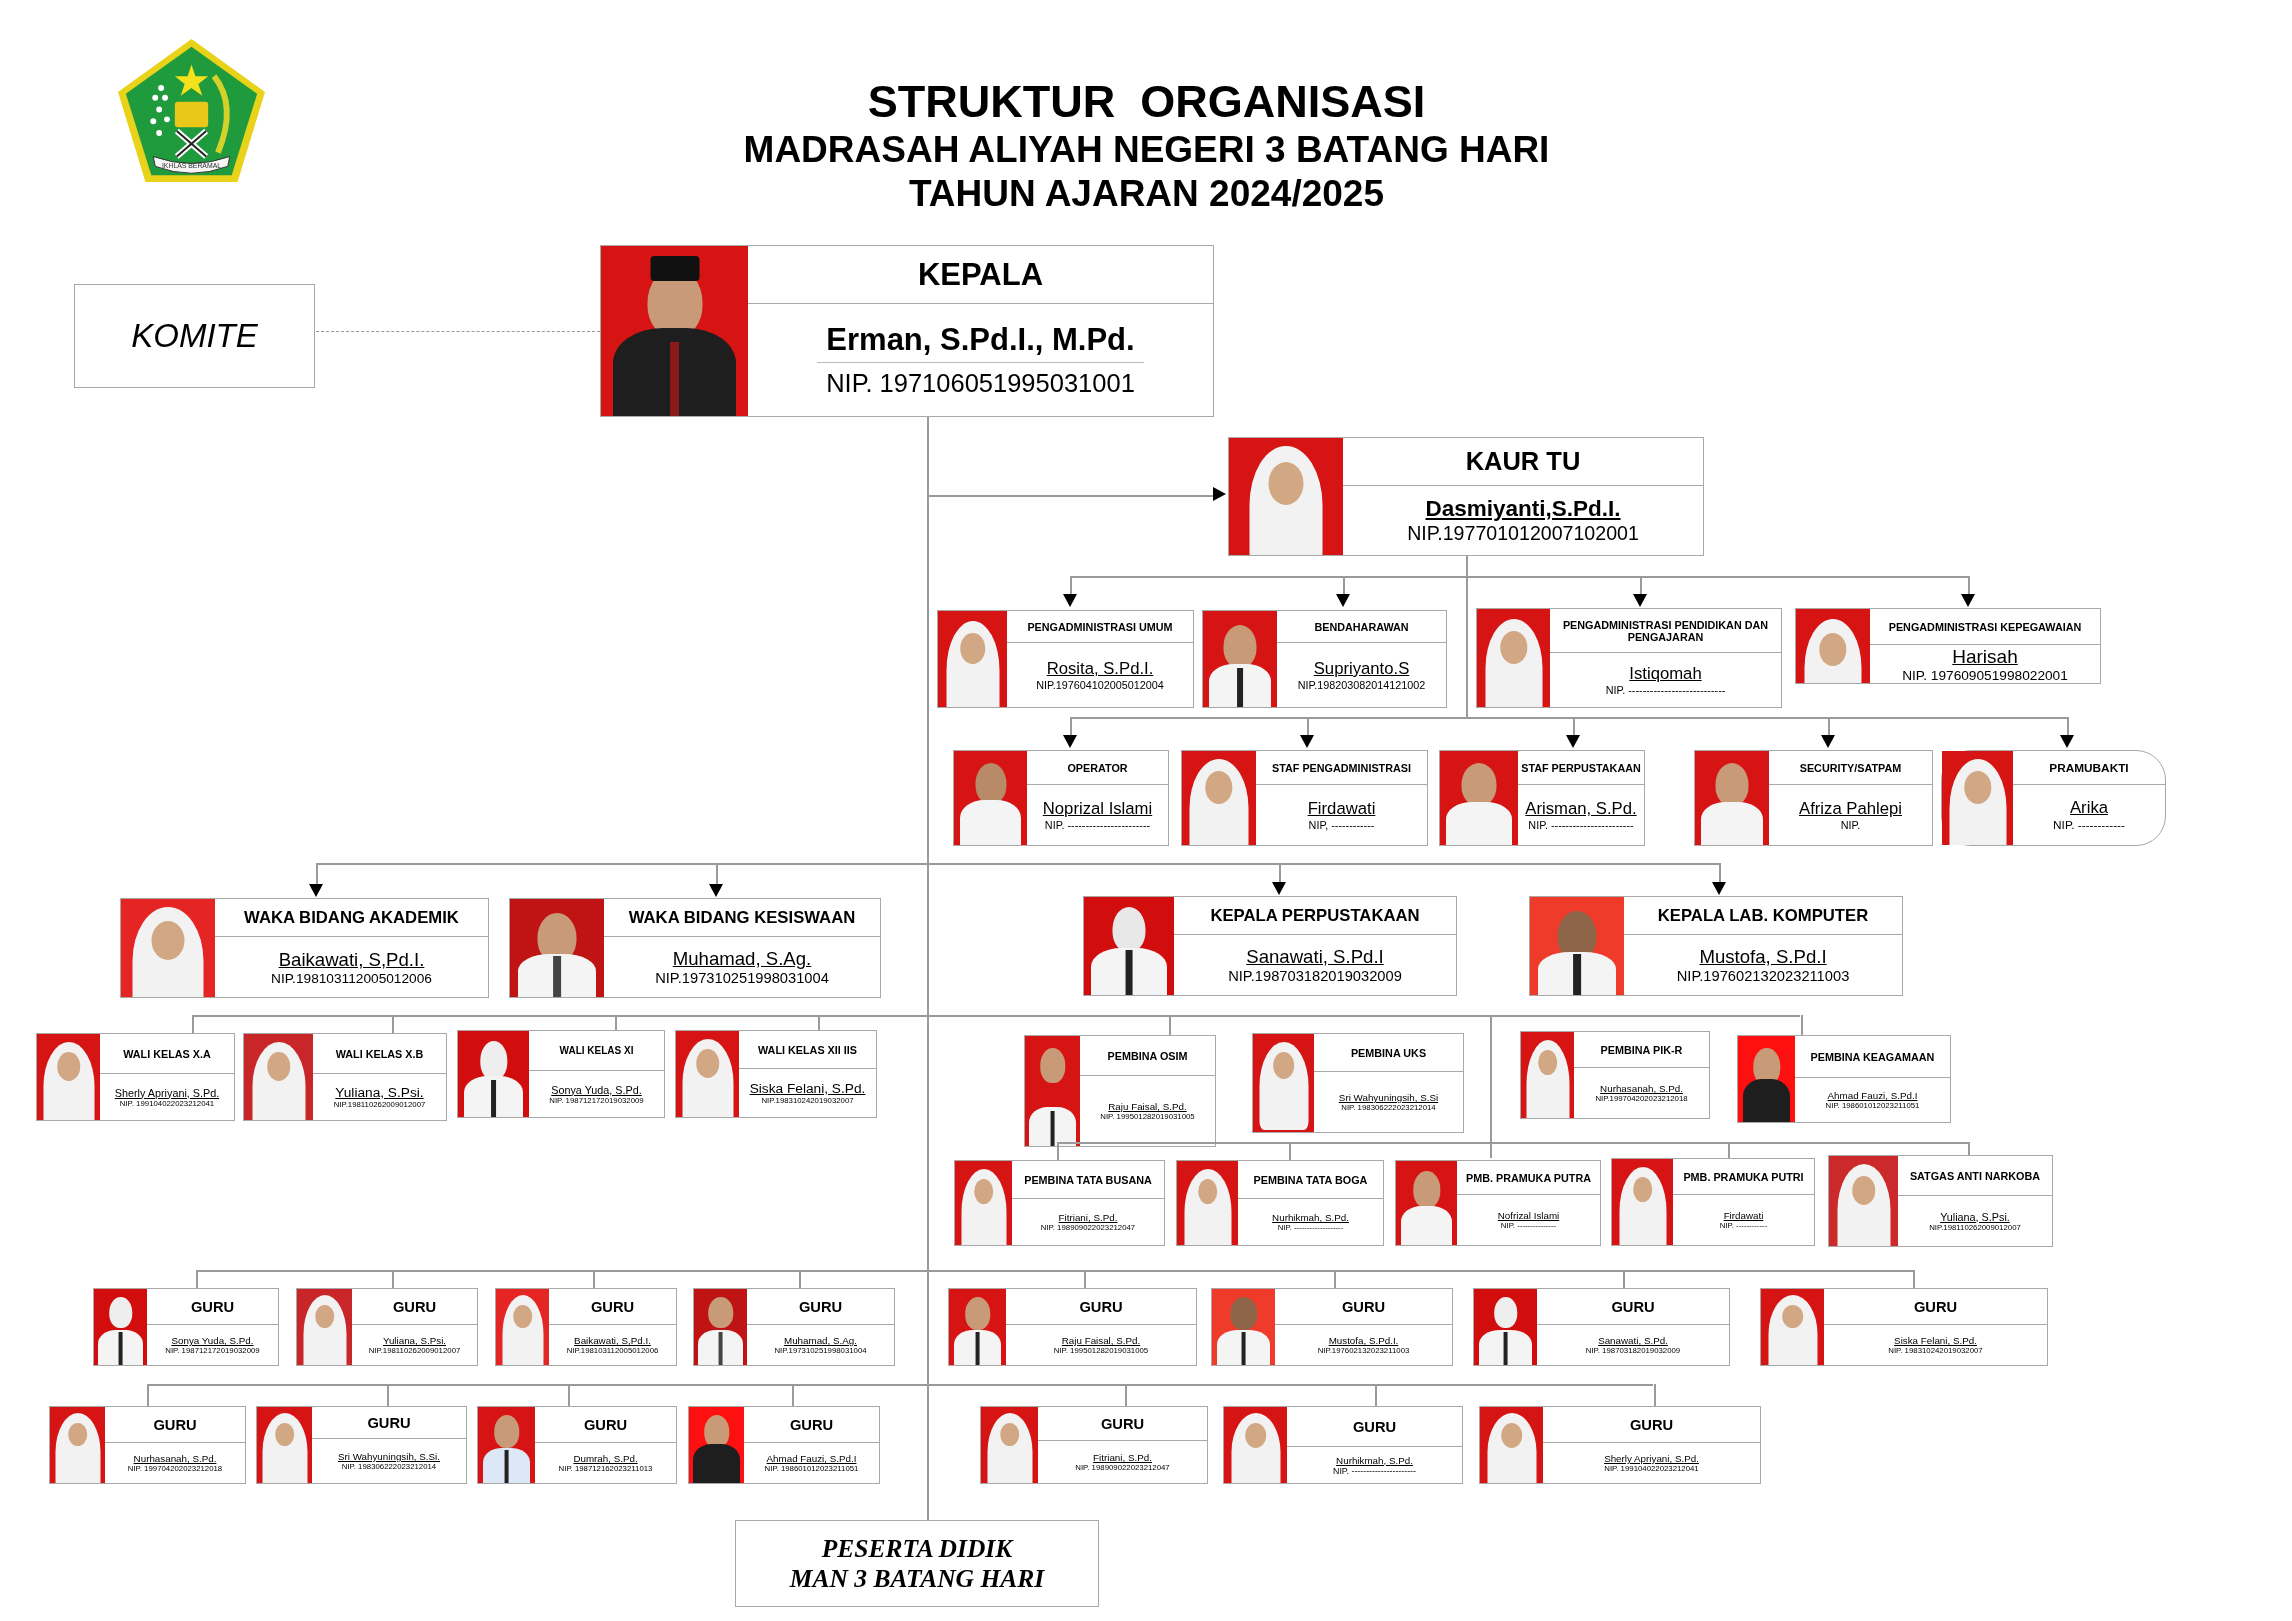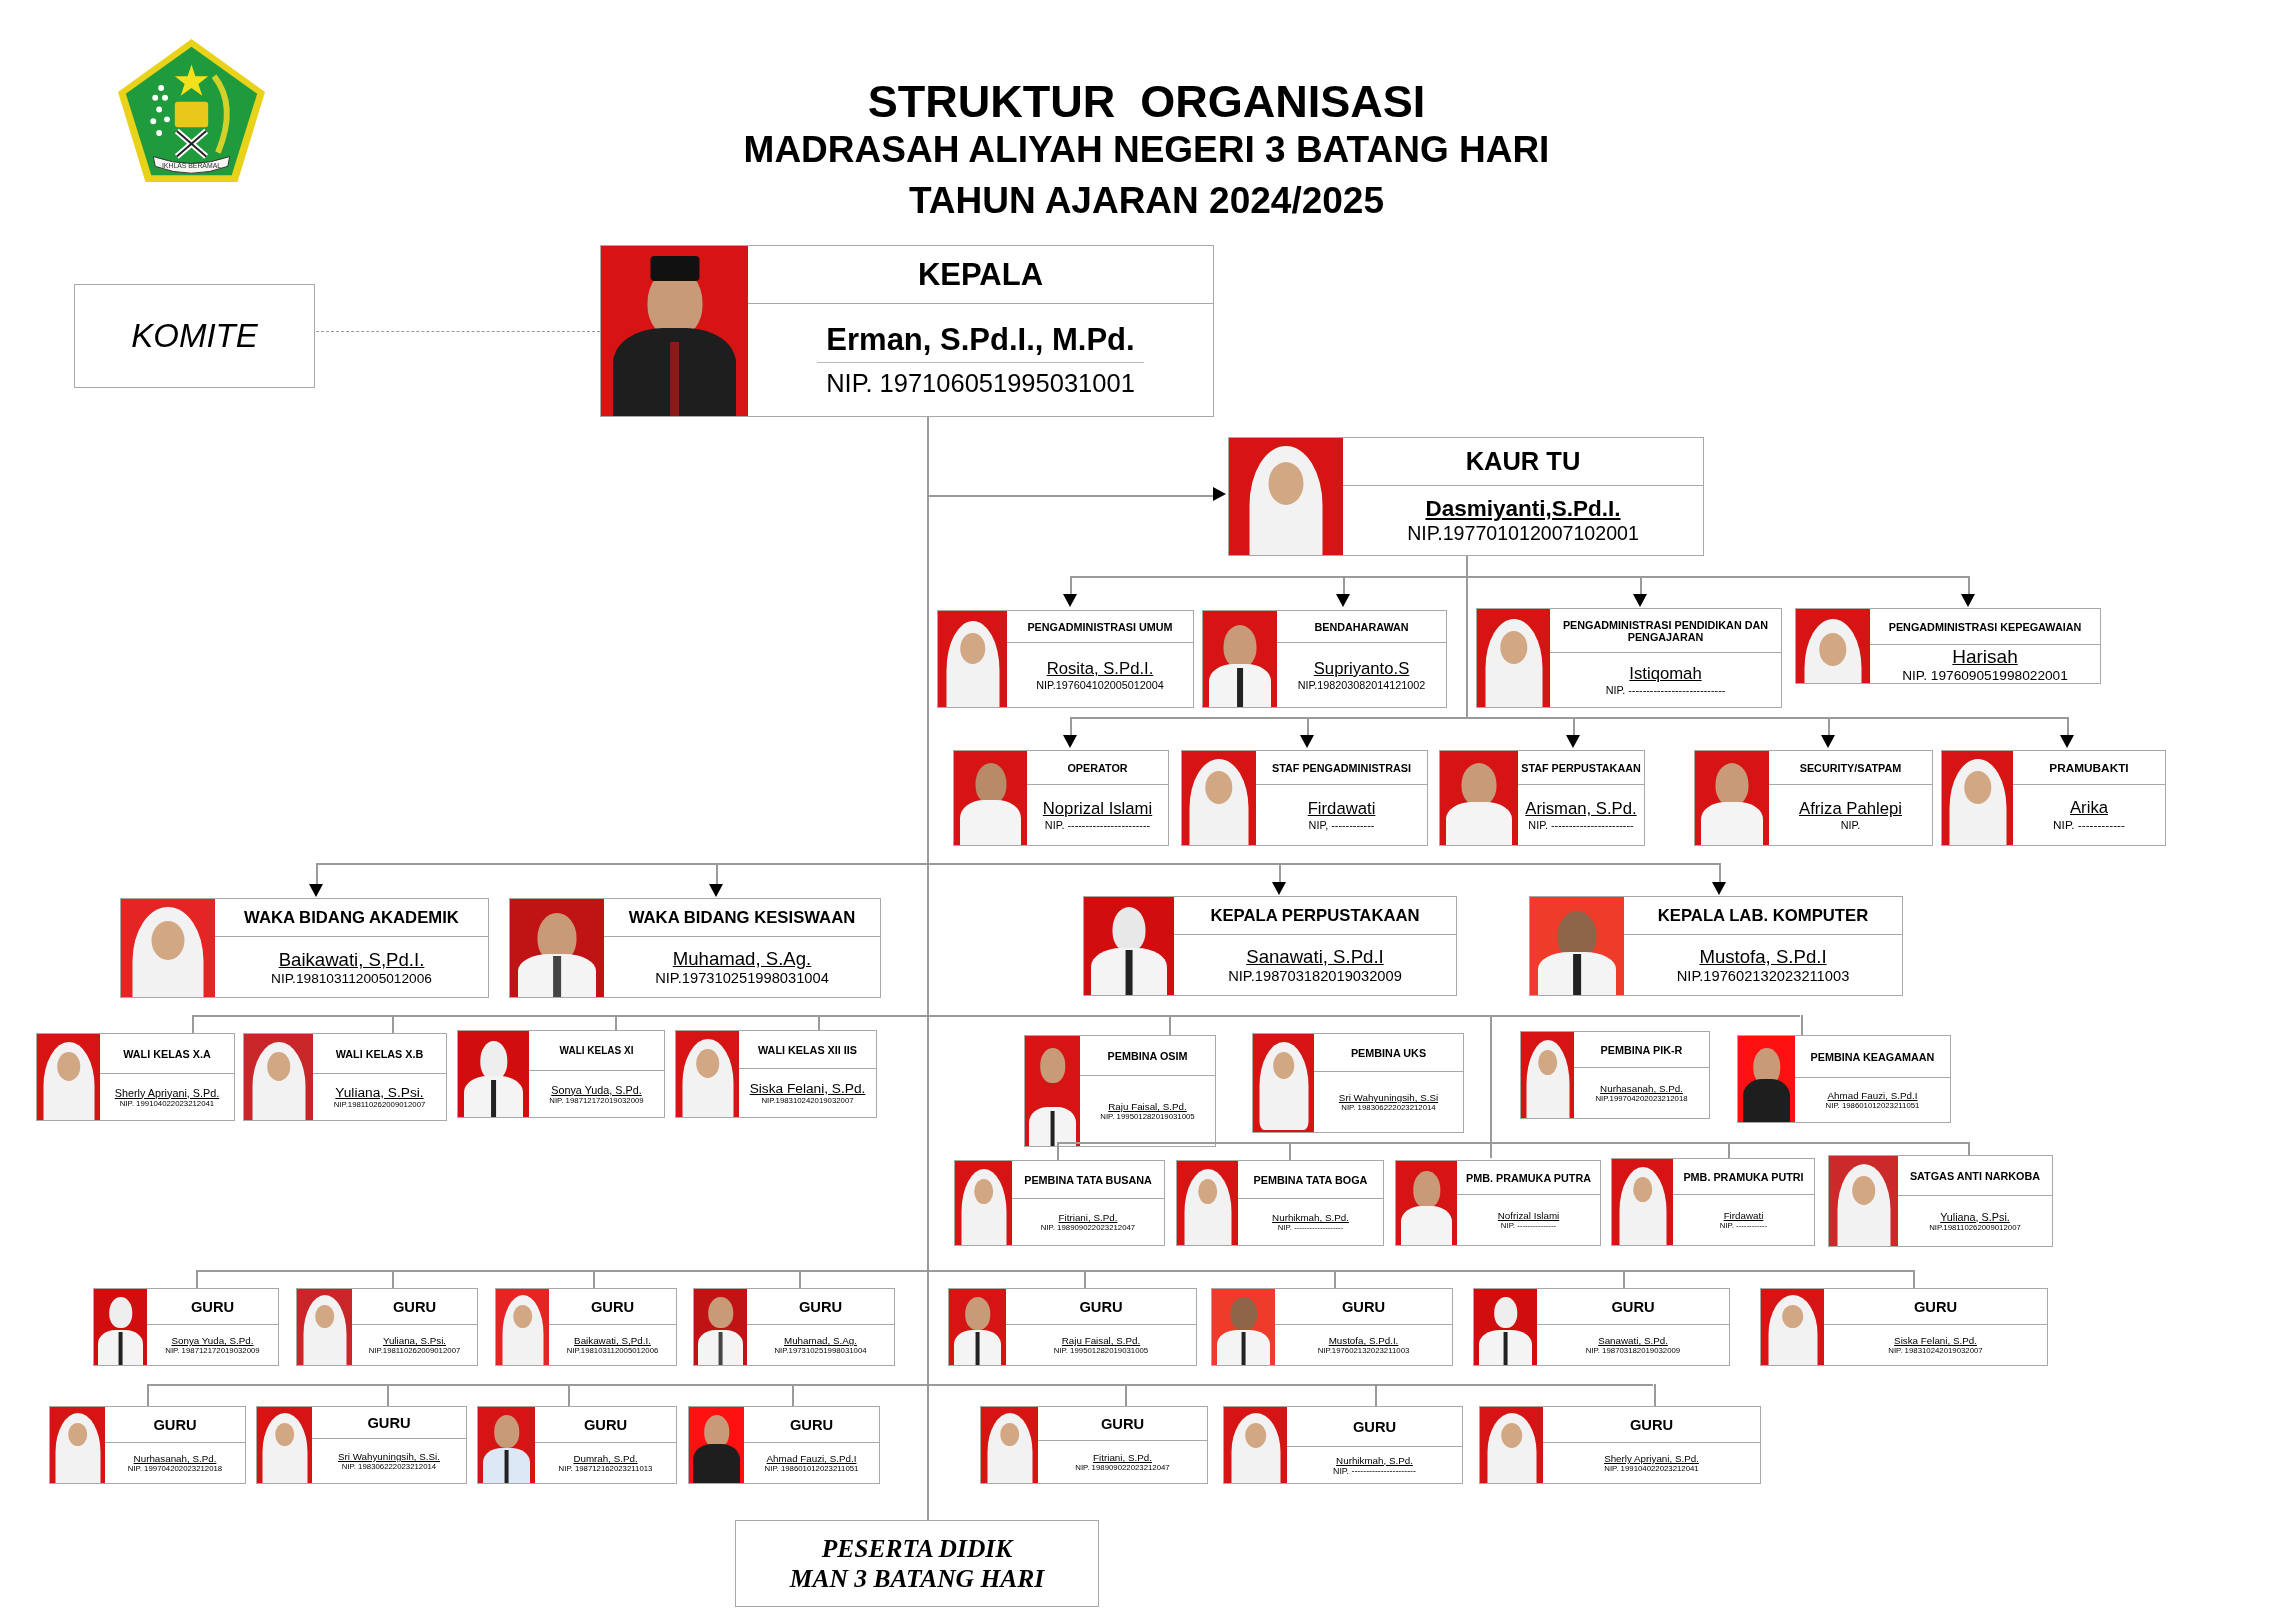--- a/index.html
+++ b/index.html
@@ -46,21 +46,21 @@
         <circle cx="50" cy="62" r="3"></circle>
         <circle cx="52" cy="84" r="3"></circle>
       </g>
     <path d="M38 122 Q77 136 116 122 L114 132 Q77 146 40 132 Z" fill="#f5f5f5" stroke="#333" stroke-width="1"></path>
     <text x="77" y="134" font-size="7" text-anchor="middle" fill="#333" font-family="Liberation Sans, sans-serif">IKHLAS BERAMAL</text>
   </svg>
 </div>
 
 <div class="title" style="top:76px;font-size:45px;white-space:pre;">STRUKTUR  ORGANISASI</div>
 <div class="title" style="top:129px;font-size:37px;">MADRASAH ALIYAH NEGERI 3 BATANG HARI</div>
-<div class="title" style="top:180px;font-size:37px;">TAHUN AJARAN 2024/2025</div>
+<div class="title" style="top:173px;font-size:37px;">TAHUN AJARAN 2024/2025</div>
 
 <div class="box" style="left:74px;top:284px;width:241px;height:104px;">
   <span style="font-style:italic;font-size:33px;">KOMITE</span>
 </div>
 <div class="dash" style="left:316px;top:331px;width:284px;"></div>
 
 <div class="card" style="left:600px;top:245px;width:614px;height:172px;">
   <div class="photo suit" style="width:147px;">
     <div class="head" style="top:21.6px;width:55px;height:69px;"></div>
     <div style="position:absolute;left:50%;transform:translateX(-50%);top:9.8px;width:49px;height:25.5px;background:#111;border-radius:3.9px;"></div>
@@ -217,21 +217,21 @@
       <div class="body" style="height:43px;"></div>
     </div>
   <div class="info">
       <div class="role" style="height:33px;font-size:10.8px;">SECURITY/SATPAM</div>
   <div class="detail">
         <div class="name" style="font-size:16.7px;">Afriza Pahlepi</div>
         <div style="font-size:10.8px;">NIP.</div>
       </div>
     </div>
 </div>
-<div class="card" style="left:1941px;top:750px;width:225px;height:96px;">
+<div class="card" style="left:1941px;top:750px;width:225px;height:96px;border-radius:30px;">
   <div class="photo hijab" style="width:71px;">
       <div class="head" style="top:7.8px;width:57px;height:98px;"></div>
       <div class="face" style="top:19.6px;width:27.4px;height:33px;"></div>
     </div>
   <div class="info">
       <div class="role" style="height:33px;font-size:11.8px;">PRAMUBAKTI</div>
   <div class="detail">
         <div class="name" style="font-size:16.7px;">Arika</div>
         <div style="font-size:11.8px;">NIP. ------------</div>
       </div>

